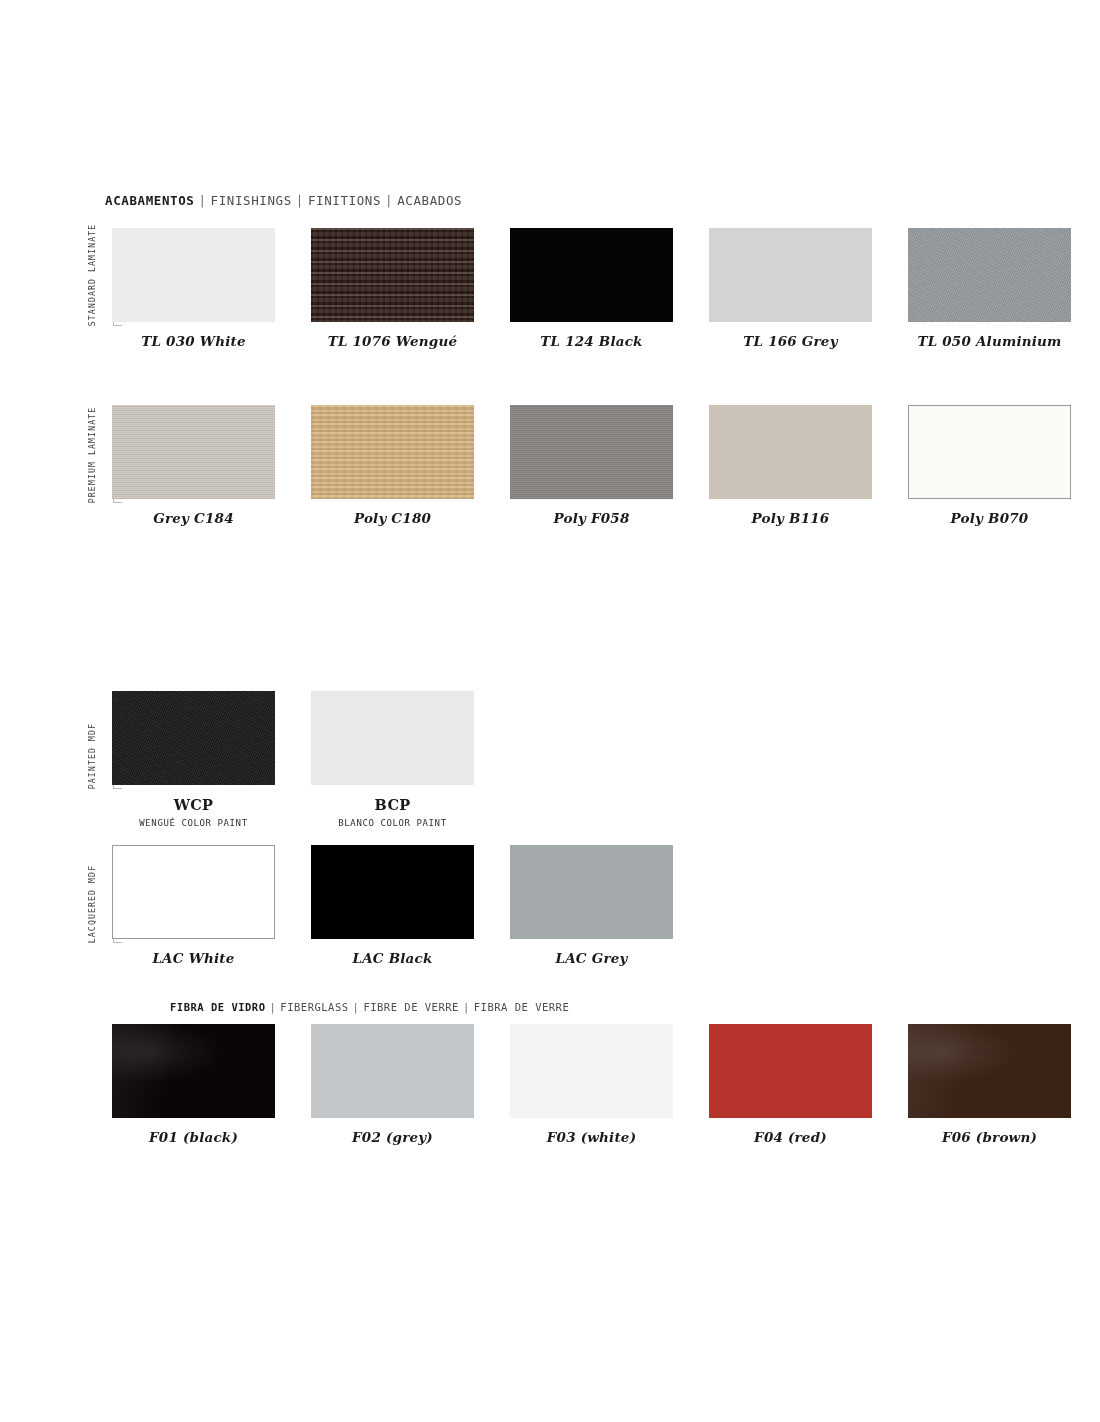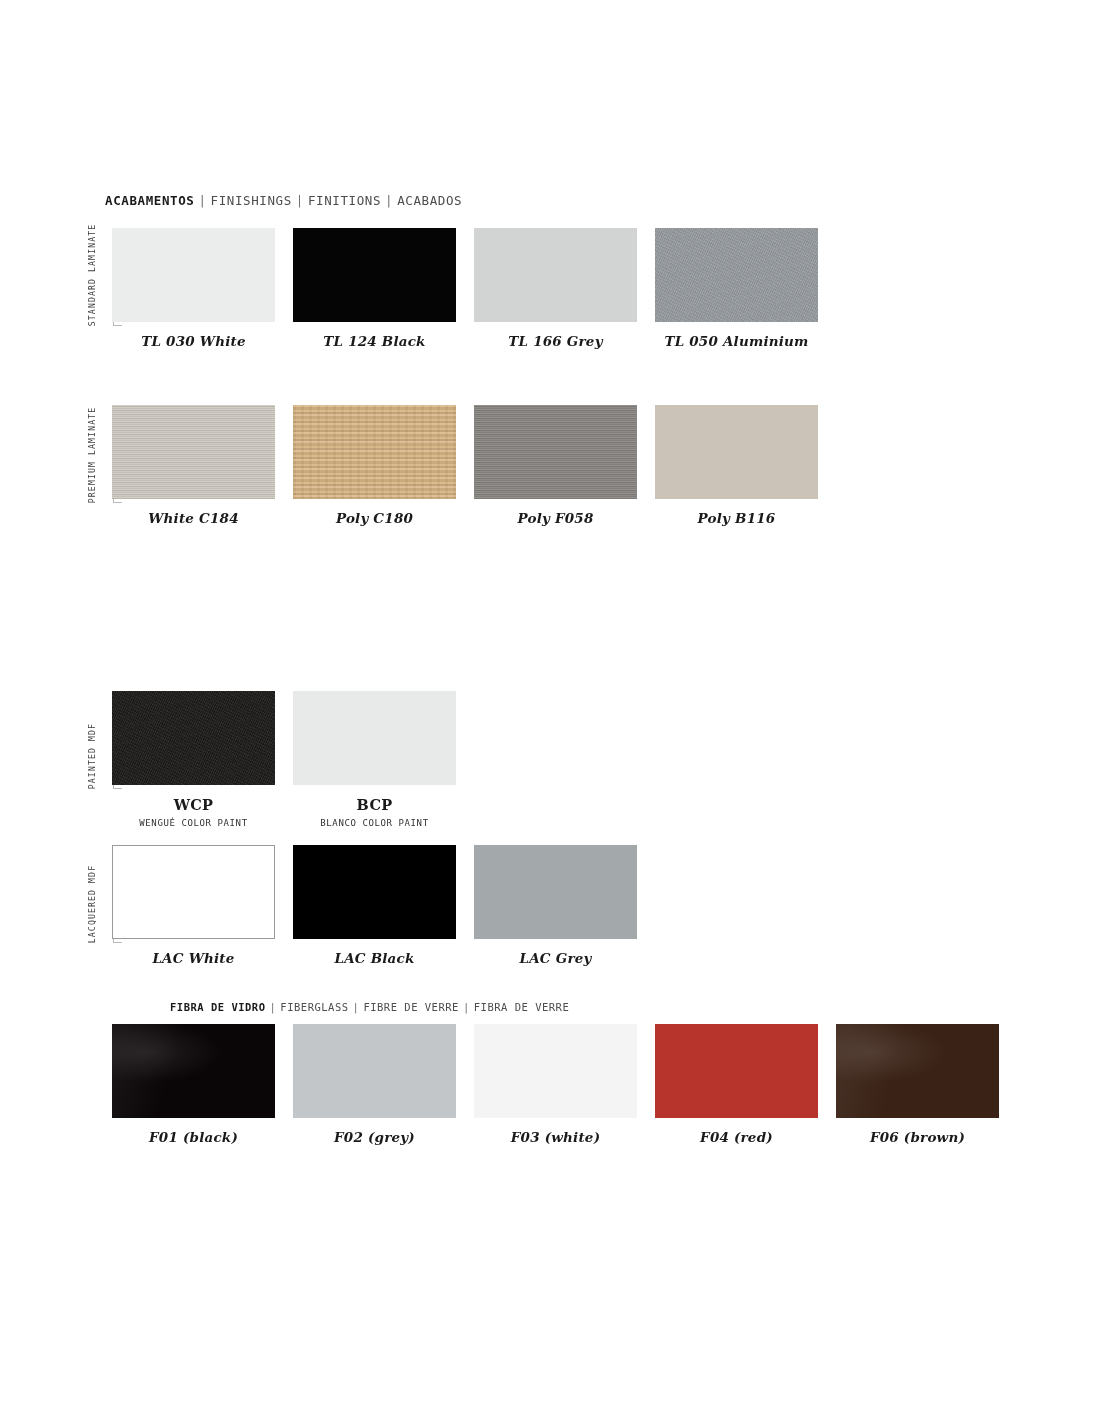--- a/index.html
+++ b/index.html
@@ -79,21 +79,21 @@
     border-left: 1px solid #b9b9b9;
     border-top: 1px solid #b9b9b9;
     border-bottom: 1px solid #b9b9b9;
   }
 
   
   .swatch-row {
     position: absolute;
     left: 108px;
     display: flex;
-    gap: 18px;
+    gap: 36px;
   }
   .swatch-cell {
     width: 163px;
     display: flex;
     flex-direction: column;
     align-items: center;
   }
   .swatch {
     width: 163px;
     height: 94px;
@@ -230,20 +230,24 @@
     <div class="vlabel">STANDARD LAMINATE</div>
     <div class="bracket"></div>
   </div>
 
   <div class="swatch-row" id="row-standard-laminate" style="top:228px;">
       <div class="swatch-cell">
         <div class="swatch" style="background: rgb(234, 237, 236);"></div>
         <div class="swatch-label">TL 030 White</div>
       </div>
       <div class="swatch-cell">
+        <div class="swatch grain-coarse" style="background: rgb(43, 26, 19);"></div>
+        <div class="swatch-label">TL 1076 Wengué</div>
+      </div>
+      <div class="swatch-cell">
         <div class="swatch" style="background: rgb(5, 5, 5);"></div>
         <div class="swatch-label">TL 124 Black</div>
       </div>
       <div class="swatch-cell">
         <div class="swatch" style="background: rgb(210, 212, 211);"></div>
         <div class="swatch-label">TL 166 Grey</div>
       </div>
       <div class="swatch-cell">
         <div class="swatch noise" style="background: rgb(152, 157, 161);"></div>
         <div class="swatch-label">TL 050 Aluminium</div>
@@ -251,33 +255,37 @@
     </div>
 
   <div class="cat-rail" style="top:405px; height:98px;">
     <div class="vlabel">PREMIUM LAMINATE</div>
     <div class="bracket"></div>
   </div>
 
   <div class="swatch-row" id="row-premium-laminate-1" style="top:405px;">
       <div class="swatch-cell">
         <div class="swatch grain-fine" style="background: rgb(207, 201, 194);"></div>
-        <div class="swatch-label">White C184</div>
+        <div class="swatch-label">Grey C184</div>
       </div>
       <div class="swatch-cell">
         <div class="swatch grain-med" style="background: rgb(215, 181, 131);"></div>
         <div class="swatch-label">Poly C180</div>
       </div>
       <div class="swatch-cell">
         <div class="swatch grain-fine" style="background: rgb(136, 133, 130);"></div>
         <div class="swatch-label">Poly F058</div>
       </div>
       <div class="swatch-cell">
         <div class="swatch" style="background: rgb(203, 194, 184);"></div>
         <div class="swatch-label">Poly B116</div>
+      </div>
+      <div class="swatch-cell">
+        <div class="swatch bordered" style="background: rgb(251, 251, 246);"></div>
+        <div class="swatch-label">Poly B070</div>
       </div>
     </div>
 
 
   <div class="cat-rail" style="top:691px; height:98px;">
     <div class="vlabel">PAINTED MDF</div>
     <div class="bracket"></div>
   </div>
 
   <div class="swatch-row" id="row-painted-mdf" style="top:691px;">

